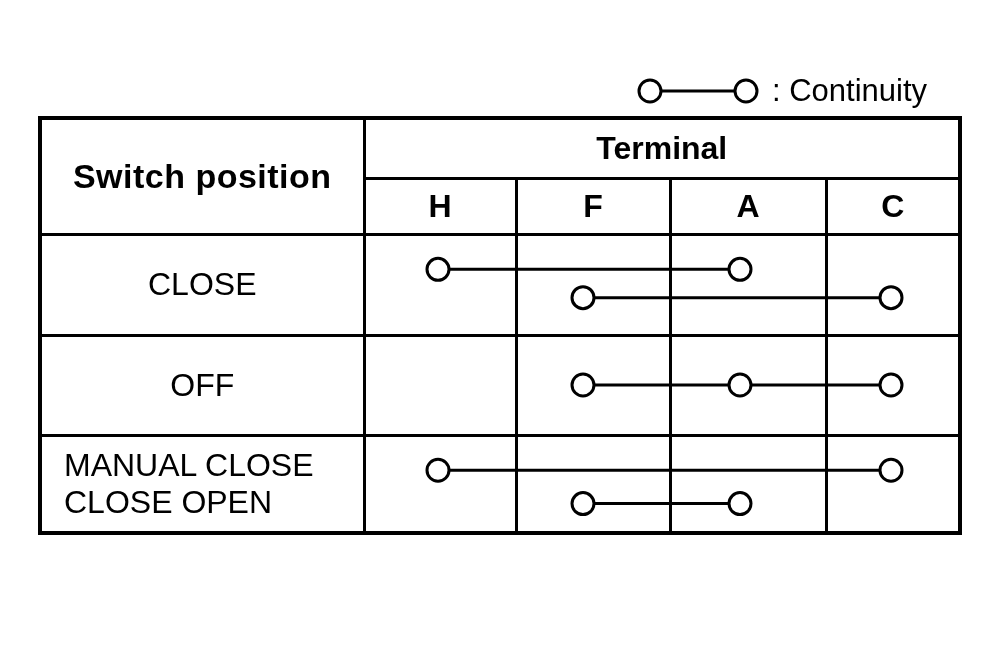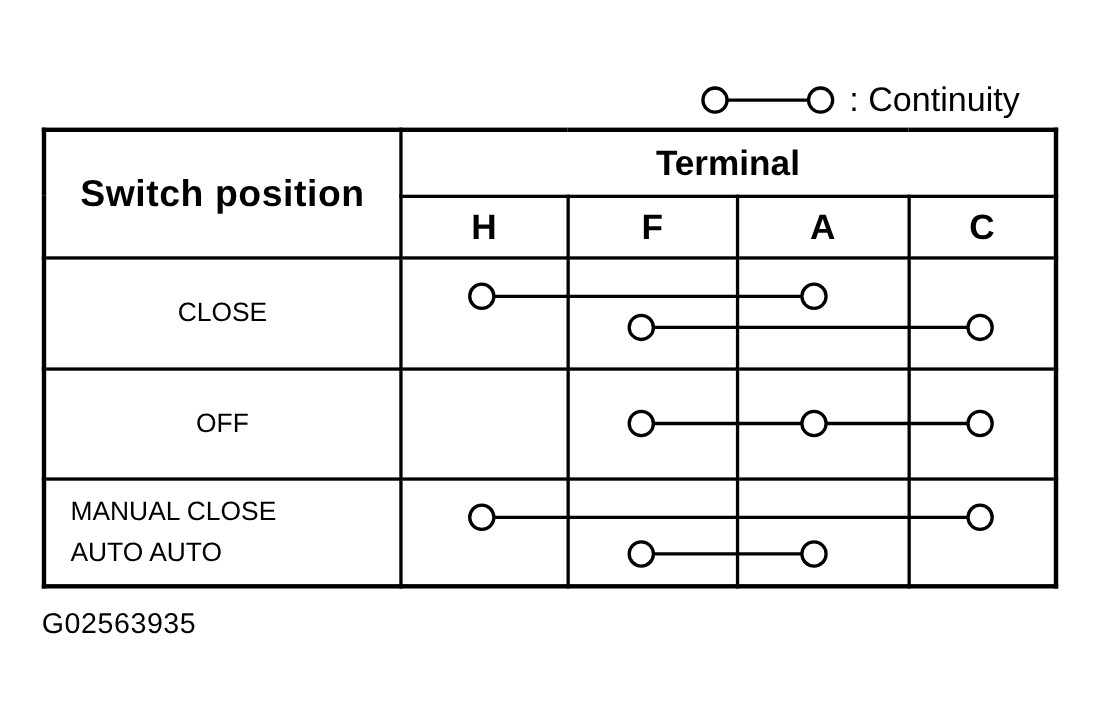--- a/index.html
+++ b/index.html
@@ -11,21 +11,21 @@
   .legend-label { font-size:31px; line-height:40px; white-space:nowrap; }
   .table-wrap { position:absolute; left:38px; top:116px; }
   table.cont {
     border-collapse:collapse; table-layout:fixed; width:920px;
     border:4px solid #000;
   }
   table.cont td { border:3px solid #000; padding:0; text-align:center; vertical-align:middle; overflow:hidden; }
   .c-switch { font-weight:bold; font-size:34px; letter-spacing:0.5px; }
   .c-terminal { font-weight:bold; font-size:32px;margin-left:12px; }
   .c-term { font-weight:bold; font-size:32px; }
-  .c-label { font-size:24px; }
+  .c-label { font-size:32px; }
   .c-label div { line-height:37px; }
   .c-label.left { text-align:left; padding-left:22px; }
   #overlay { position:absolute; left:2px; top:2px; pointer-events:none; overflow:visible; }
   .clink { stroke:#000; stroke-width:3; fill:none; }
   .cdot { fill:#fff; stroke:#000; stroke-width:3; }
   .figcode { position:absolute; left:38px; top:551px; font-size:26px; letter-spacing:0.5px; }
 </style>
 </head>
 <body>
 
@@ -76,21 +76,21 @@
               <div>OFF</div>
             </td>
             <td></td>
             <td></td>
             <td></td>
             <td></td>
           </tr>
           <tr style="height: 98px;">
             <td class="c-label left">
               <div>MANUAL CLOSE</div>
-              <div>AUTO AUTO</div>
+              <div>CLOSE OPEN</div>
             </td>
             <td></td>
             <td></td>
             <td></td>
             <td></td>
           </tr>
         </tbody>
     </table>
     <svg id="overlay" width="920" height="415" viewBox="0 0 920 415">
         <line x1="398" x2="700" y1="151.35" y2="151.35" class="clink"></line>
@@ -105,15 +105,14 @@
         <circle cx="851" cy="267" r="11" class="cdot"></circle>
         <line x1="398" x2="851" y1="352.28" y2="352.28" class="clink"></line>
         <circle cx="398" cy="352.28" r="11" class="cdot"></circle>
         <circle cx="851" cy="352.28" r="11" class="cdot"></circle>
         <line x1="543" x2="700" y1="385.6" y2="385.6" class="clink"></line>
         <circle cx="543" cy="385.6" r="11" class="cdot"></circle>
         <circle cx="700" cy="385.6" r="11" class="cdot"></circle>
       </svg>
   </div>
 
-  <div class="figcode">G02563935</div>
 
 </div>
 
 </body></html>

